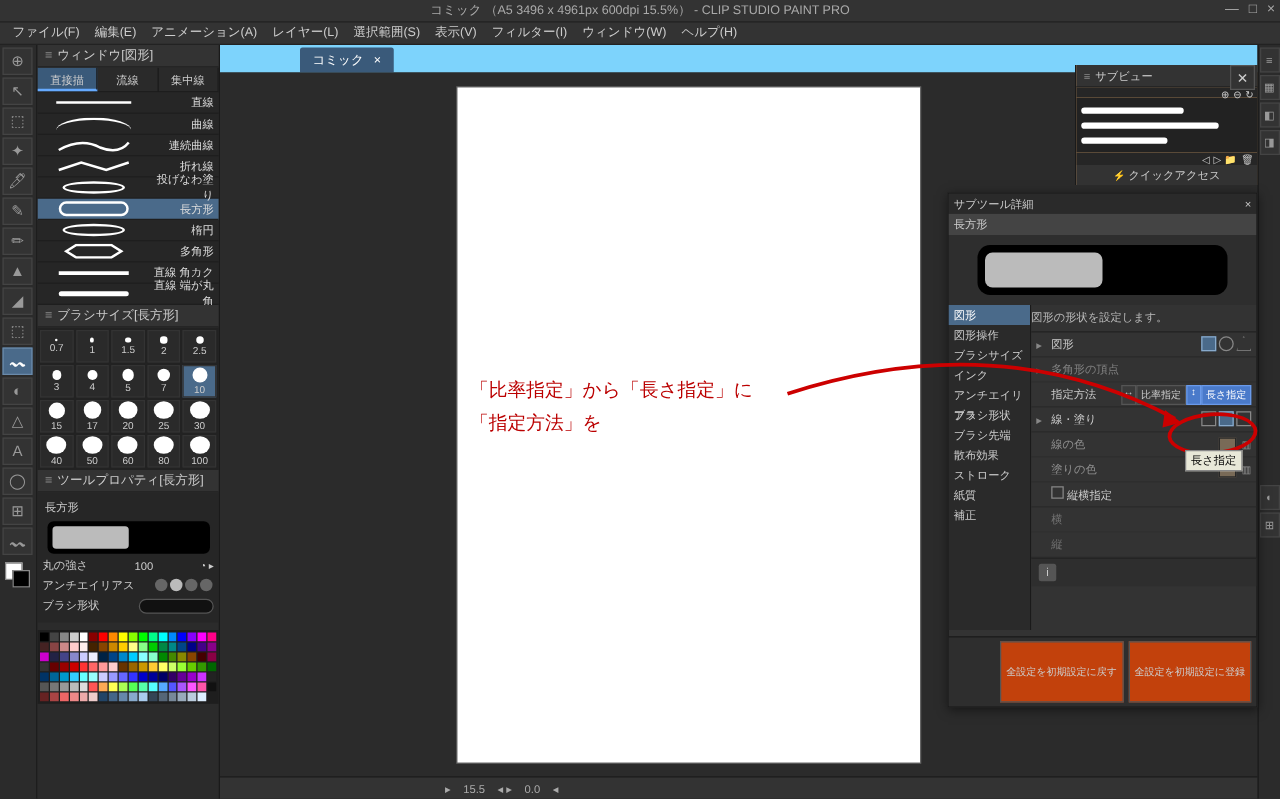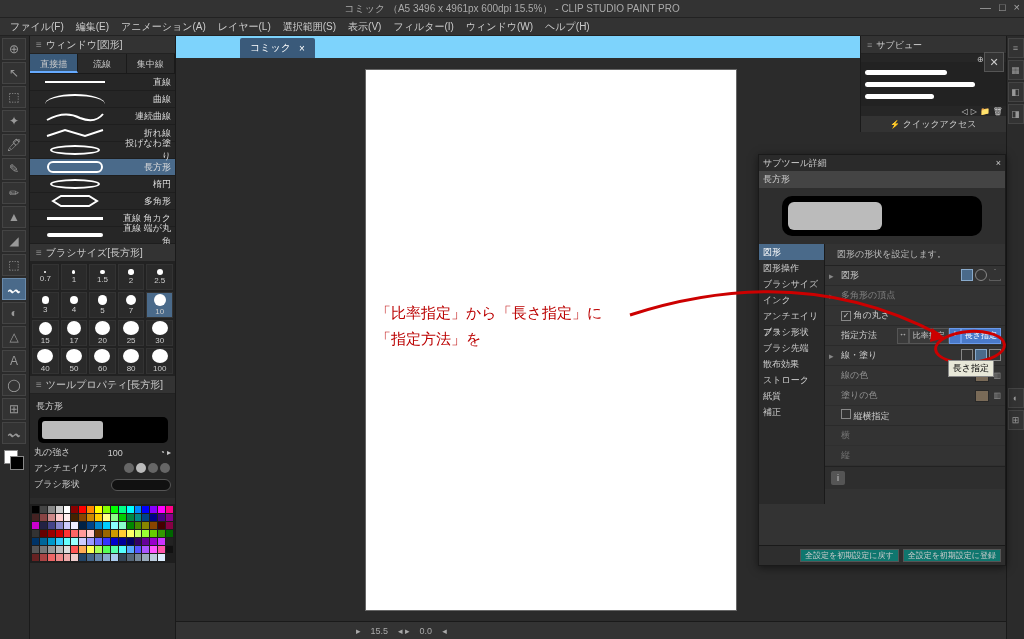--- a/index.html
+++ b/index.html
@@ -73,57 +73,57 @@
   .canvas-vp { position:absolute; left:0; right:0; top:22px; bottom:18px; background:#2b2b2b; overflow:hidden;}
   .page { position:absolute; left:190px; top:12px; width:370px; height:540px; background:#fff; box-shadow:0 0 0 1px #666;}
   .annot { position:absolute; left:376px; top:300px; color:#b00; font-size:15px; line-height:1.7; font-weight:500; }
   .status { position:absolute; left:0; right:0; bottom:0; height:18px; background:#333; border-top:1px solid #1a1a1a; font-size:9px; display:flex; align-items:center; gap:10px; padding-left:180px; color:#aaa;}
   
   
   .rightstrip { position:absolute; right:0; top:36px; width:18px; bottom:0; background:#2b2b2b; border-left:1px solid #1a1a1a; }
   .rightstrip .btn { width:16px;height:20px;margin:2px auto;background:#333;border:1px solid #444;font-size:9px;display:flex;align-items:center;justify-content:center;color:#999;cursor:pointer;}
   
   
-  .right-panels{ position:absolute; right:18px; top:36px; width:146px; background:#fdba74; border-left:1px solid #1a1a1a;}
+  .right-panels{ position:absolute; right:18px; top:52px; width:146px; background:#fdba74; border-left:1px solid #1a1a1a;}
   .subview-strokes{height:44px;background:#222;display:flex;flex-direction:column;justify-content:space-around;padding:4px;}
   .subview-strokes div{height:5px;background:#fff;border-radius:3px;}
   .subview-strokes div:nth-child(1){width:60%;}
   .subview-strokes div:nth-child(2){width:80%;}
   .subview-strokes div:nth-child(3){width:50%;}
   .qa-title{height:16px;background:#333;font-size:9px;text-align:center;line-height:16px;}
   
   
   .detail { position:absolute; right:18px; top:154px; width:248px; height:412px; background:#333; border:1px solid #1a1a1a; box-shadow:0 2px 8px rgba(0,0,0,.5); z-index:5; }
   .detail .hdr { height:16px; background:#2a2a2a; font-size:9px; padding-left:4px; line-height:16px; position:relative;}
   .detail .hdr .x{ position:absolute;right:4px;top:0;cursor:pointer;}
   .detail .preview { height:56px; background:#2e2e2e; display:flex; align-items:center; justify-content:center;}
   .detail .preview .rect { width:200px; height:40px; background:#000; border-radius:10px; position:relative;}
   .detail .preview .rect::after{ content:""; position:absolute; left:6px; top:6px; right:50%; bottom:6px; background:#bbb; border-radius:6px;}
   .detail .body { display:flex; height:260px;}
   .detail .cat { width:66px; background:#2a2a2a; border-right:1px solid #1a1a1a; }
   .detail .cat .c { height:16px; font-size:9px; padding-left:4px; line-height:16px; cursor:pointer; color:#ccc;}
   .detail .cat .c.sel { background:#4a6a8a; color:#fff;}
   .detail .props { flex:1; background:#333; font-size:9px; color:#ccc; }
-  .detail .props .desc { padding:4px 12px; color:#bbb; border-bottom:1px solid #222;}
+  .detail .props .desc { padding:4px 0; color:#bbb; border-bottom:1px solid #222;}
   .detail .props .prow { display:flex; align-items:center; height:20px; padding:0 4px; gap:4px; border-bottom:1px solid #2a2a2a;}
   .detail .props .prow .tri{ color:#888; width:8px;}
   .detail .props .prow .lbl{ flex:1;}
   .detail .props .shapes span{ width:12px;height:12px;border:1px solid #888;display:inline-block;margin-left:2px;}
   .detail .props .shapes span.sel{ background:#4a6a8a;border-color:#8ac;}
   .detail .props .tog { display:flex; }
   .detail .props .tog .b { height:16px; padding:0 3px; background:#3a3a3a; border:1px solid #555; font-size:8px; line-height:14px; cursor:pointer;}
   .detail .props .tog .b.sel { background:#4a7aca; border-color:#6a9aea; color:#fff;}
   .detail .props .chk { width:10px;height:10px;border:1px solid #888;display:inline-flex;align-items:center;justify-content:center;font-size:8px;}
   .detail .props .sw { width:14px;height:12px;background:#a89070;border:1px solid #222;display:inline-block;}
   .detail .info { padding:4px 6px; font-size:9px; background:#2e2e2e; border-top:1px solid #222; display:flex; gap:4px; }
   .detail .info .i{ width:14px;height:14px;background:#555;border-radius:2px;text-align:center;line-height:14px;color:#ccc;flex-shrink:0;}
   .detail .foot { position:absolute; left:0; right:0; bottom:0; background:#2e2e2e; padding:3px 4px; border-top:1px solid #1a1a1a;}
   .detail .foot .lnk { font-size:9px; color:#ccc; margin-bottom:3px;}
   .detail .foot .btns { display:flex; gap:4px; justify-content:flex-end;}
-  .detail .foot button { font-size:8px; background:#0f766e; border:1px solid #555; color:#ccc; padding:0 4px; cursor:pointer;}
+  .detail .foot button { font-size:8px; background:#c2410c; border:1px solid #555; color:#ccc; padding:18px 4px; cursor:pointer;}
   
   
   .arrow-svg { position:absolute; left:380px; top:270px; width:620px; height:100px; z-index:10; pointer-events:none;}
   .red-ellipse { position:absolute; right:18px; top:330px; width:72px; height:34px; border:3px solid #c00; border-radius:50%; z-index:11; pointer-events:none; transform:rotate(-4deg);}
   
   
   .tooltip { position:absolute; right:30px; top:360px; background:#e8e8d8; color:#000; font-size:9px; padding:1px 4px; border:1px solid #888; z-index:12;}
   
   
   .rclose { position:absolute; right:20px; top:52px; width:20px; height:20px; background:#333; border:1px solid #555; color:#ccc; display:flex; align-items:center; justify-content:center; cursor:pointer; z-index:4;}
@@ -601,24 +601,20 @@
         <span class="tri">▸</span>
           <span class="lbl">図形</span>
         <span class="shapes"><span class="sel" style="border-radius:0;"></span><span style="border-radius:50%;"></span><span style="clip-path:polygon(50% 0,100% 100%,0 100%);"></span></span>
       </div>
       <div class="prow" style="opacity:.5;">
         <span class="tri">▸</span>
           <span class="lbl">多角形の頂点</span>
       </div>
       <div class="prow">
         <span class="tri"></span>
-          <span class="lbl"><span class="chk">✓</span> <span>角の丸さ</span></span>
-      </div>
-      <div class="prow">
-        <span class="tri"></span>
           <span class="lbl">指定方法</span>
         <span class="tog">
           <span style="width:12px;height:16px;background:#3a3a3a;border:1px solid #555;font-size:8px;text-align:center;">↔</span>
           <span class="b">比率指定</span>
           <span style="width:12px;height:16px;background:#4a7aca;border:1px solid #6a9aea;font-size:8px;text-align:center;color:#fff;">↕</span>
           <span class="b sel">長さ指定</span>
         </span>
       </div>
       <div class="prow">
         <span class="tri">▸</span>

